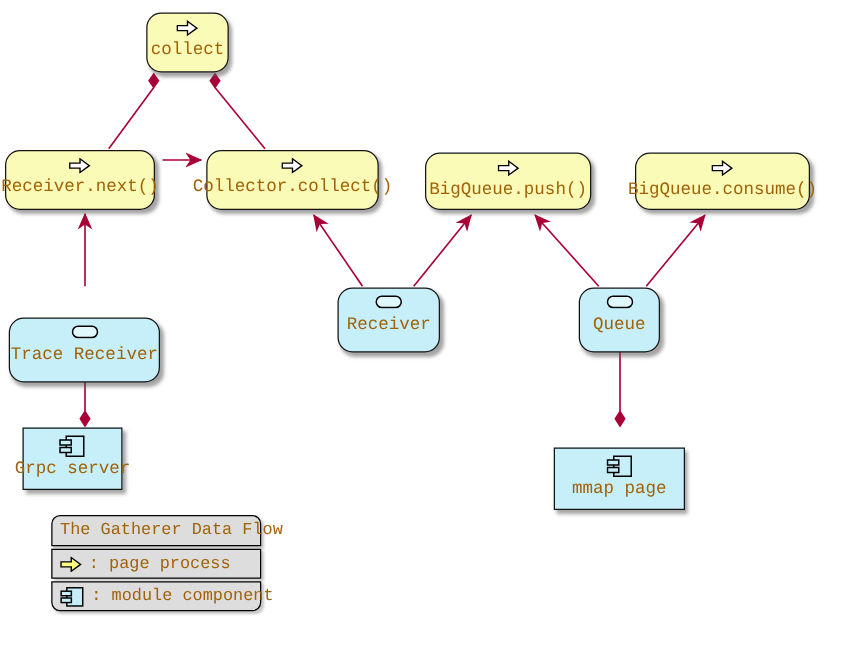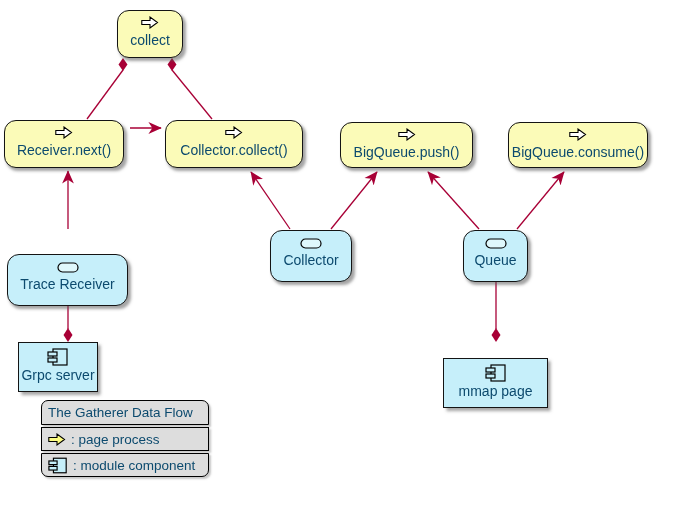--- a/index.html
+++ b/index.html
@@ -1,37 +1,37 @@
 <!DOCTYPE html>
 <html><head>
 <meta charset="utf-8">
 <style>
   html,body { margin:0; padding:0; background:#ffffff; }
   #canvas {
     position:relative; width:679px; height:525px; background:#ffffff;
-    font-family:Liberation Sans, sans-serif; color:#0c4a6e; overflow:hidden;border-radius:13px;
+    font-family:Liberation Mono, monospace; color:#a16207; overflow:hidden;
   }
   #edges { position:absolute; left:0; top:0; width:679px; height:525px; }
 
   .node {
     position:absolute; box-sizing:border-box;
     border:1.5px solid #141414;
     display:flex; flex-direction:column; align-items:center; justify-content:flex-start;
     padding-top:5px;
     font-size:14px; line-height:17px;
     box-shadow:2.5px 3px 3px rgba(90,90,90,0.55);
     z-index:2;
   }
   .process  { background:#FBFBB8; border-radius:12px; }
   .module   { background:#C6EFFA; border-radius:12px; }
   .component{ background:#C6EFFA; border-radius:0; }
   .node .icon { display:block; height:14px; margin-bottom:2px; }
   .node .label { white-space:nowrap; }
 
-  .legend { position:absolute; left:5px; top:400px; width:168px; z-index:2;padding-left:36px; }
+  .legend { position:absolute; left:5px; top:412px; width:168px; z-index:2;padding-left:36px; }
   .legend-row {
     box-sizing:border-box; border:1px solid #000; background:#DDDDDD;
     height:24px; display:flex; align-items:center; gap:5px;
     padding:0 6px; font-size:13.5px; margin-bottom:2px;
     box-shadow:2px 2px 2px rgba(130,130,130,0.45);
     white-space:nowrap;
   }
   .legend-row.first { height:25px; border-radius:7px 7px 0 0; }
   .legend-row.last  { border-radius:0 0 7px 7px; margin-bottom:0; }
   .legend-row .licon { display:flex; align-items:center; }
@@ -120,21 +120,21 @@
     </span>
     <span class="label">Trace Receiver</span>
   </div>
 
   <div class="node module" style="left:270px; top:230px; width:82px; height:52px;">
     <span class="icon">
       <svg width="22" height="11" viewBox="0 0 22 11">
           <rect x="1" y="1" width="20" height="9" rx="4.5" fill="#DFF8FC" stroke="#000" stroke-width="1.2"></rect>
         </svg>
     </span>
-    <span class="label">Collector</span>
+    <span class="label">Receiver</span>
   </div>
 
   <div class="node module" style="left:463px; top:230px; width:65px; height:52px;">
     <span class="icon">
       <svg width="22" height="11" viewBox="0 0 22 11">
           <rect x="1" y="1" width="20" height="9" rx="4.5" fill="#DFF8FC" stroke="#000" stroke-width="1.2"></rect>
         </svg>
     </span>
     <span class="label">Queue</span>
   </div>

